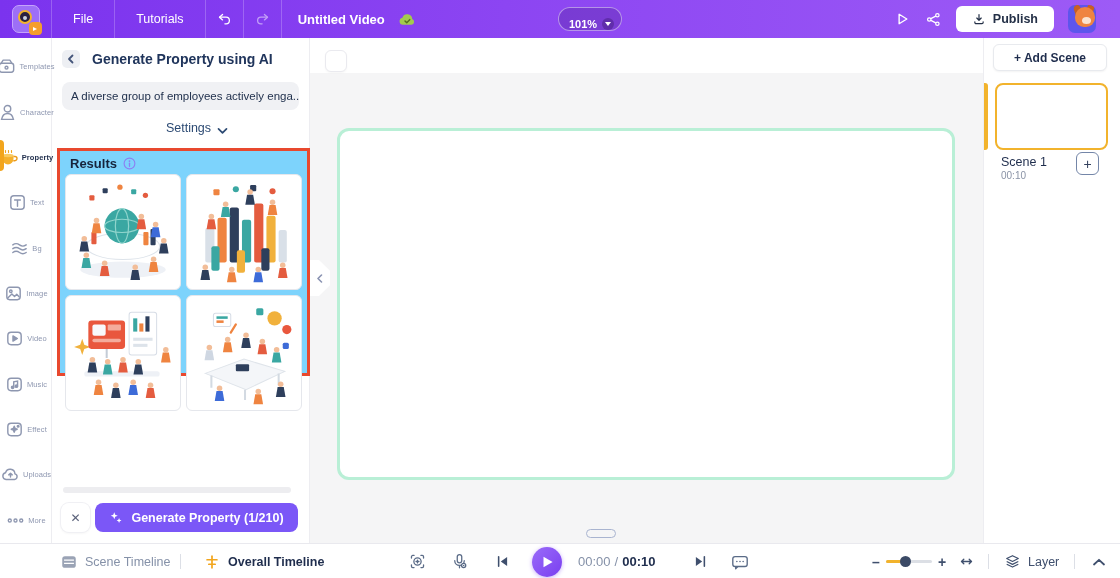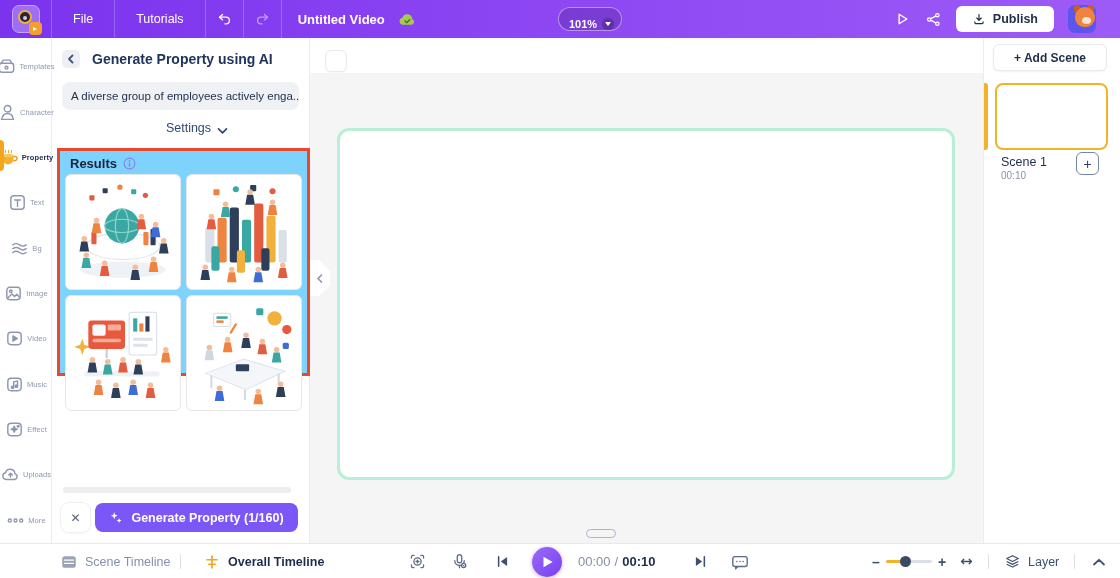--- a/index.html
+++ b/index.html
@@ -430,21 +430,21 @@
     <div class="scrollbar-h" data-interactable="true"></div>
 
     <button class="close-btn" data-interactable="true">
       <span data-interactable="false">✕</span>
     </button>
     <button class="generate-btn" data-interactable="true">
       <svg data-interactable="false" width="14" height="14" viewBox="0 0 16 16">
           <path d="M6 1.5l1.1 2.9 2.9 1.1-2.9 1.1L6 9.5 4.9 6.6 2 5.5l2.9-1.1z" fill="#fff"></path>
           <path d="M11.5 8l.8 2 2 .8-2 .8-.8 2-.8-2-2-.8 2-.8z" fill="#fff"></path>
         </svg>
-      <span data-interactable="false">Generate Property (1/160)</span>
+      <span data-interactable="false">Generate Property (1/210)</span>
     </button>
   </div>
 
   <div class="canvas-strip" data-interactable="false"></div>
   <div class="canvas-checkbox" data-interactable="true"></div>
   <div class="stage" data-interactable="true"></div>
   <div class="collapse-tab" data-interactable="true">
     <svg width="8" height="9" viewBox="0 0 8 9" fill="none" stroke="#8a93b2" stroke-width="1.6" stroke-linecap="round" stroke-linejoin="round">
         <path d="M5.5 1L2 4.5 5.5 8"></path>
       </svg>

